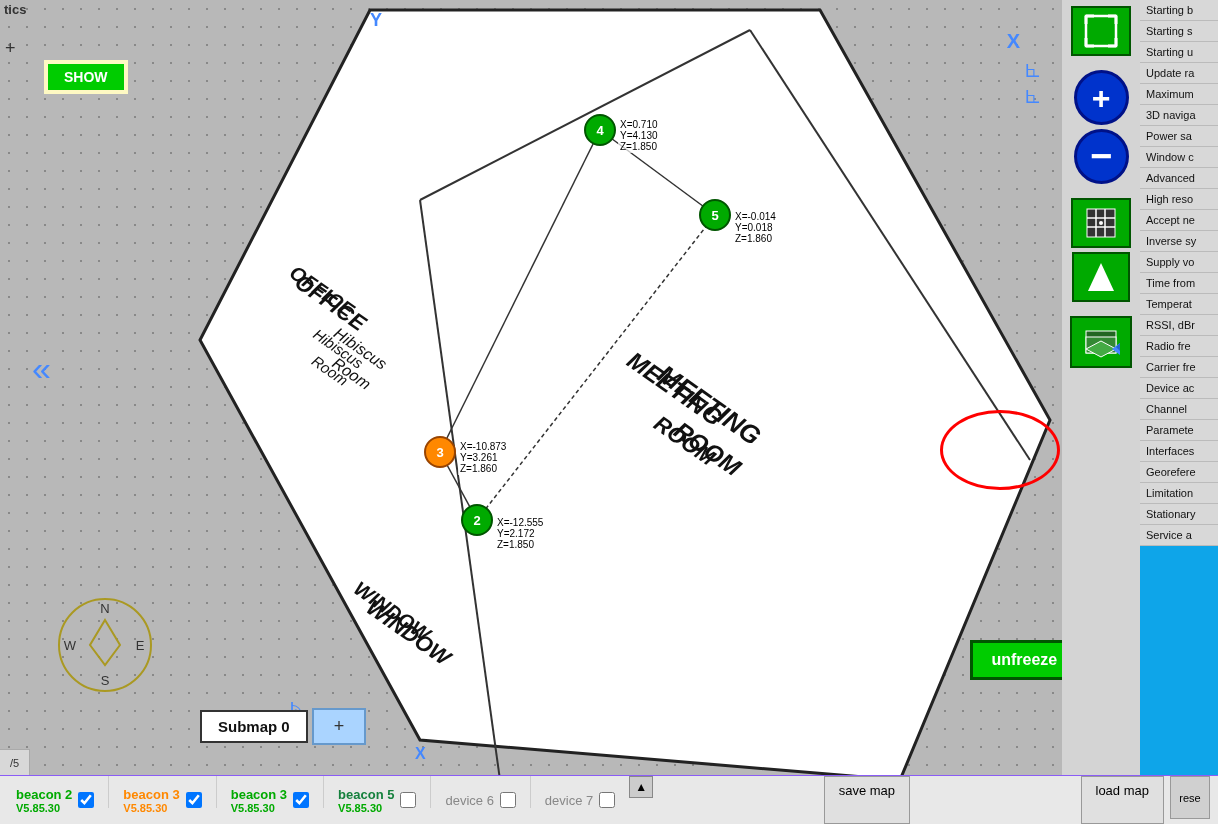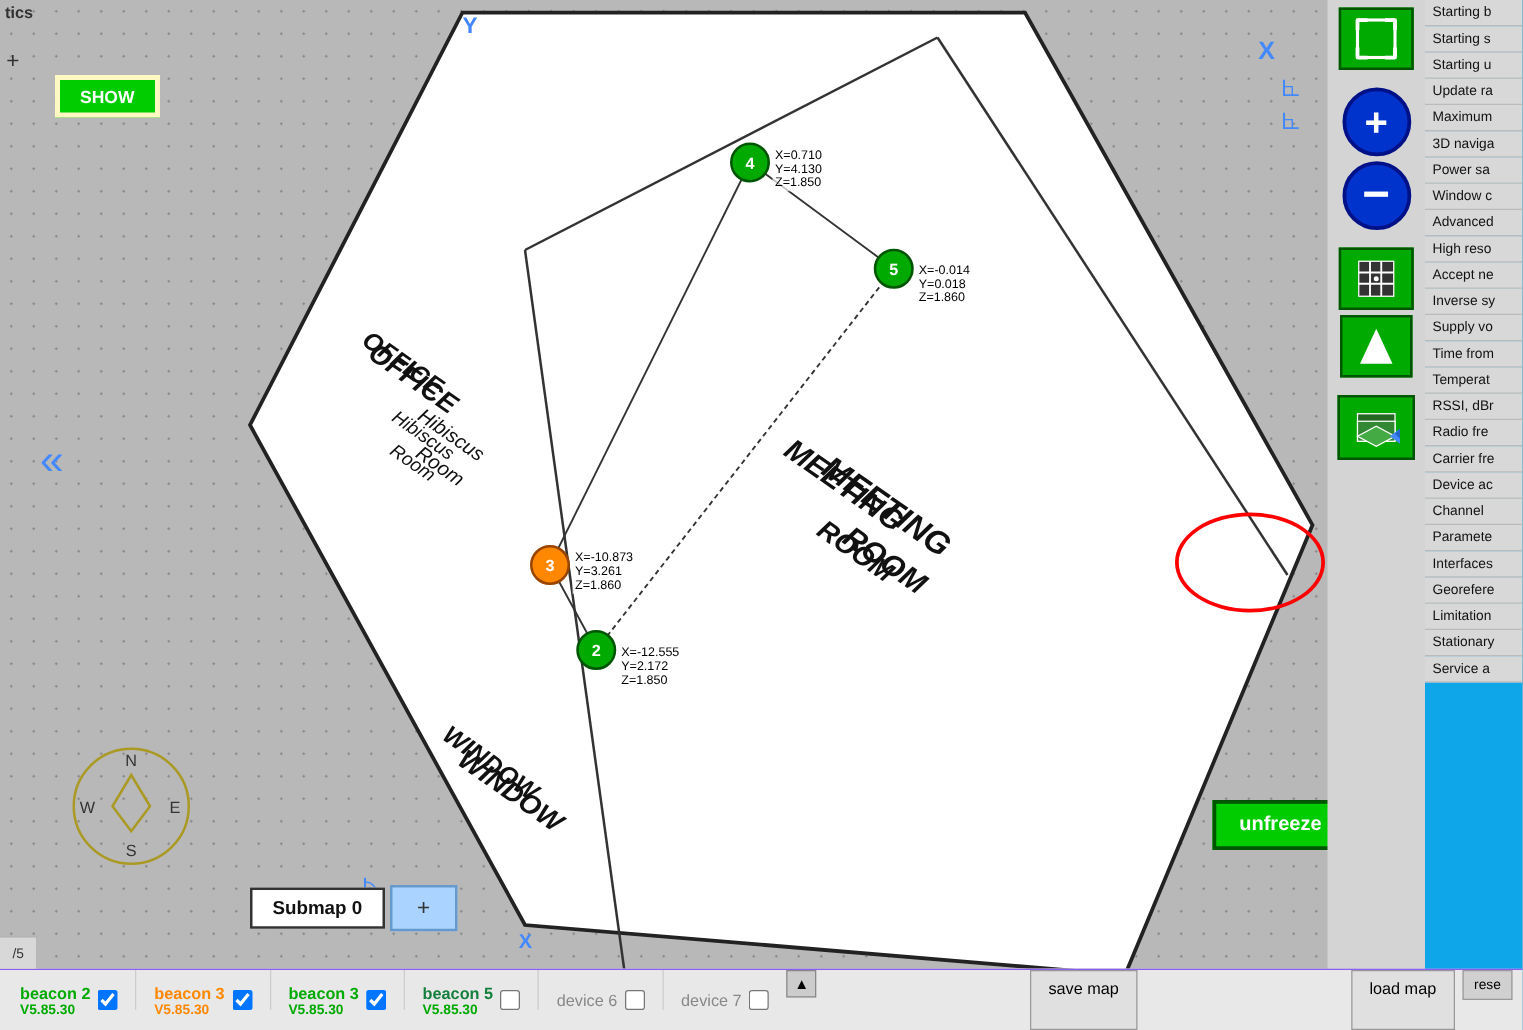--- a/index.html
+++ b/index.html
@@ -621,14 +621,14 @@
   <div class="device-tab">
     <span style="color:#888;font-size:13px;">device 7</span>
     <input type="checkbox" class="device-checkbox" style="">
   </div>
 
   <div id="scroll-up-btn">▲</div>
 
   <div id="save-map-btn">save map</div>
   <div id="load-map-btn">load map</div>
 
-  <div style="width:40px;height:24px;background:#d0d0d0;border:1px solid #999;display:flex;align-items:center;justify-content:center;font-size:11px;cursor:pointer;">rese</div>
+  <div style="width:40px;height:43px;background:#d0d0d0;border:1px solid #999;display:flex;align-items:center;justify-content:center;font-size:11px;cursor:pointer;">rese</div>
 </div>
 
 </body></html>

